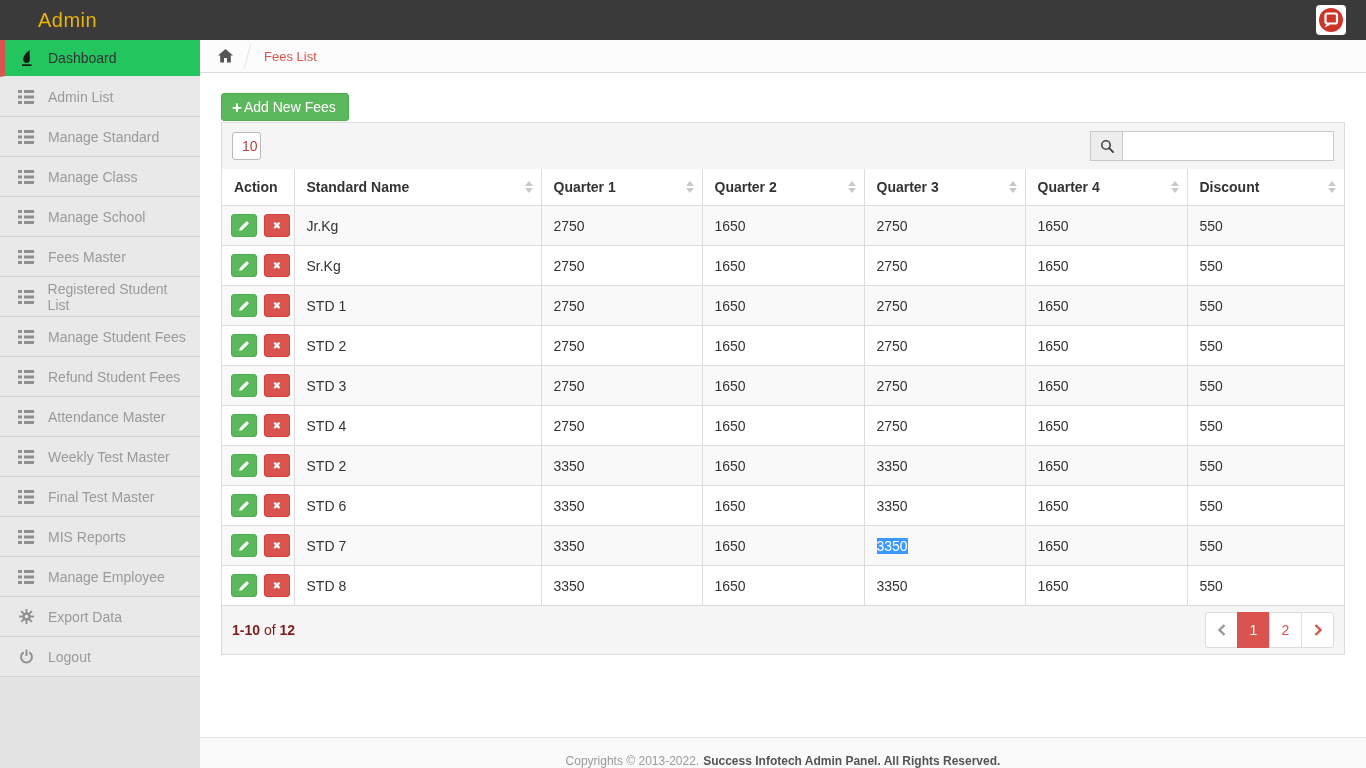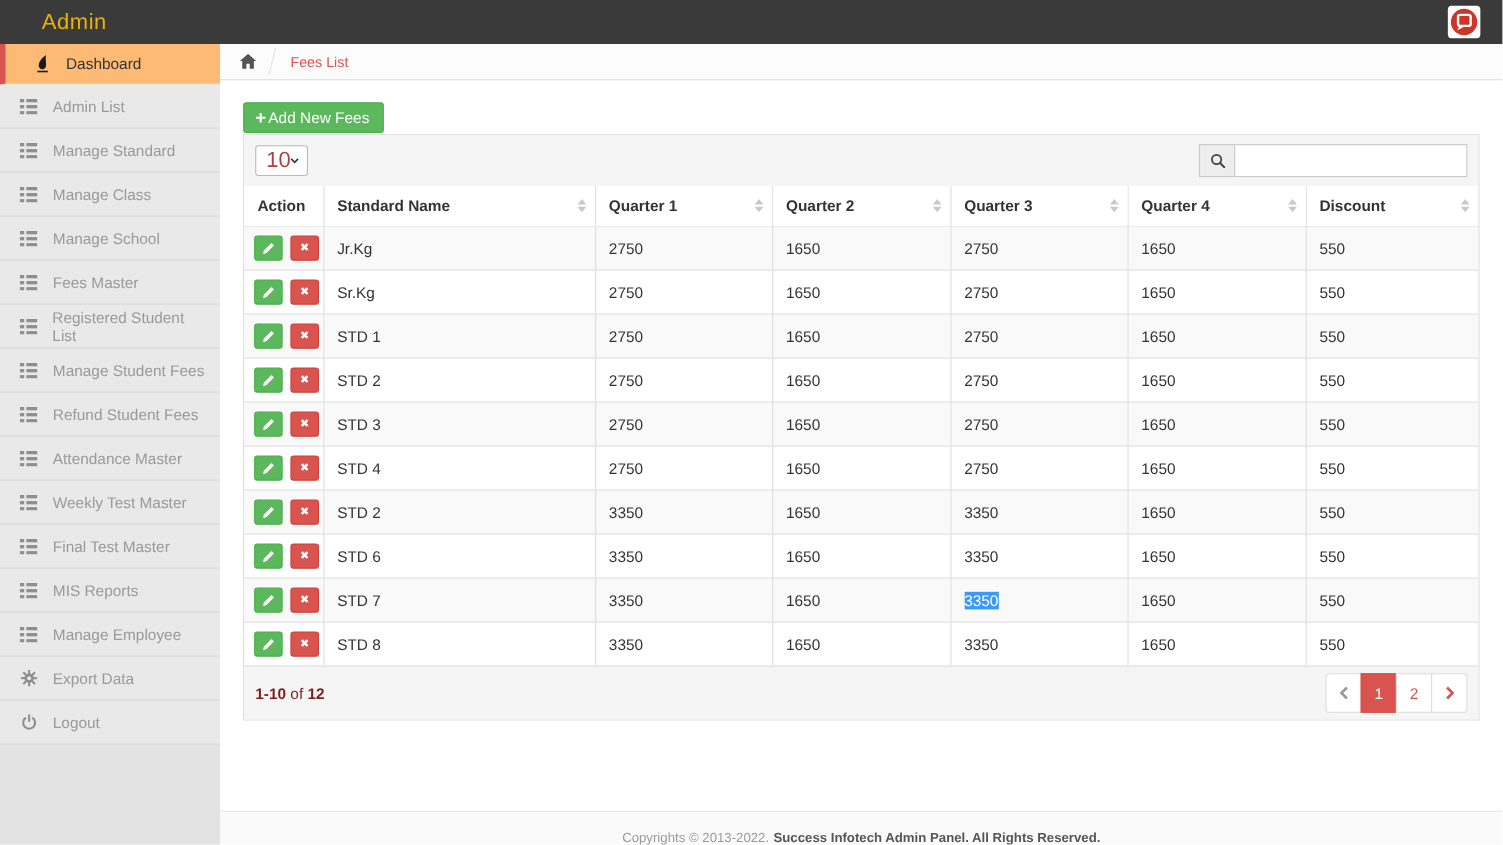--- a/index.html
+++ b/index.html
@@ -12,21 +12,21 @@
   .topbar-title { color:#eab308; font-size:20px; font-weight:400; letter-spacing:.5px; }
   .brand-logo { width:30px; height:30px; display:flex; align-items:center; justify-content:center; cursor:pointer; }
 
   
   .layout { display:flex; height:728px; }
   .sidebar { width:200px; background:#e3e3e3; flex:none; }
   .nav-item { height:40px; display:flex; align-items:center; gap:13px;
     padding:0 10px 0 17px; border-bottom:1px solid #d4d4d4; color:#9a9a9a;
     font-size:14px; cursor:pointer; background:#e9e9e9; }
   .nav-item .nav-icon { width:18px; display:flex; justify-content:center; }
-  .nav-item.active { background:#fdba74; border-left:5px solid #d9534f; padding-left:24px;
+  .nav-item.active { background:#22c55e; border-left:5px solid #d9534f; padding-left:12px;
     color:#333; height:37px; border-bottom-color:#e8e8e8; }
 
   main { flex:1; display:flex; flex-direction:column; background:#fff; }
 
   
   .breadcrumb { height:33px; background:#fcfcfc; border-bottom:1px solid #dedede;
     display:flex; align-items:center; padding:0 18px; flex:none; }
   .crumb-div { width:1px; height:26px; background:#e2e2e2; transform:rotate(14deg);
     margin:0 16px 0 14px; }
   .crumb-current { color:#d9534f; font-size:13px; cursor:pointer; }
@@ -34,23 +34,23 @@
   
   .content { flex:1; padding:20px 21px 0 21px; }
   .btn-add { display:inline-flex; align-items:center; height:28px; padding:0 12px 0 10px;
     background:#5cb85c; border:1px solid #4cae4c; border-radius:3px; color:#fff;
     font-size:14px; cursor:pointer; font-family:inherit; }
   .btn-add .plus { font-size:17px; font-weight:700; line-height:1; margin-right:2px; }
 
   .panel { width:1124px; border:1px solid #ddd; margin-top:1px; background:#fff; }
   .panel-toolbar { display:flex; justify-content:space-between; align-items:center;
     background:#f5f5f5; padding:8px 10px; }
-  .page-size { width:48px; height:28px; background:#fff; border:1px solid #b9b9b9;
+  .page-size { width:29px; height:28px; background:#fff; border:1px solid #b9b9b9;
     border-radius:3px; display:flex; align-items:center; justify-content:space-between;
-    padding:0 7px 0 9px; color:#b0413e; font-size:20px; cursor:pointer; }
+    padding:0 7px 0 9px; color:#b0413e; font-size:14px; cursor:pointer; }
   .search-group { display:flex; }
   .search-addon { width:32px; height:30px; background:#ededed; border:1px solid #c9c9c9;
     border-right:none; display:flex; align-items:center; justify-content:center; }
   .search-input { width:212px; height:30px; border:1px solid #c9c9c9; padding:0 8px;
     font-size:14px; font-family:inherit; outline:none; color:#333; background:#fff; }
 
   
   table { width:100%; border-collapse:collapse; table-layout:fixed; }
   th, td { border:1px solid #ddd; font-size:14px; color:#333; text-align:left;
     padding:10px 12px; overflow:hidden; white-space:nowrap; }

